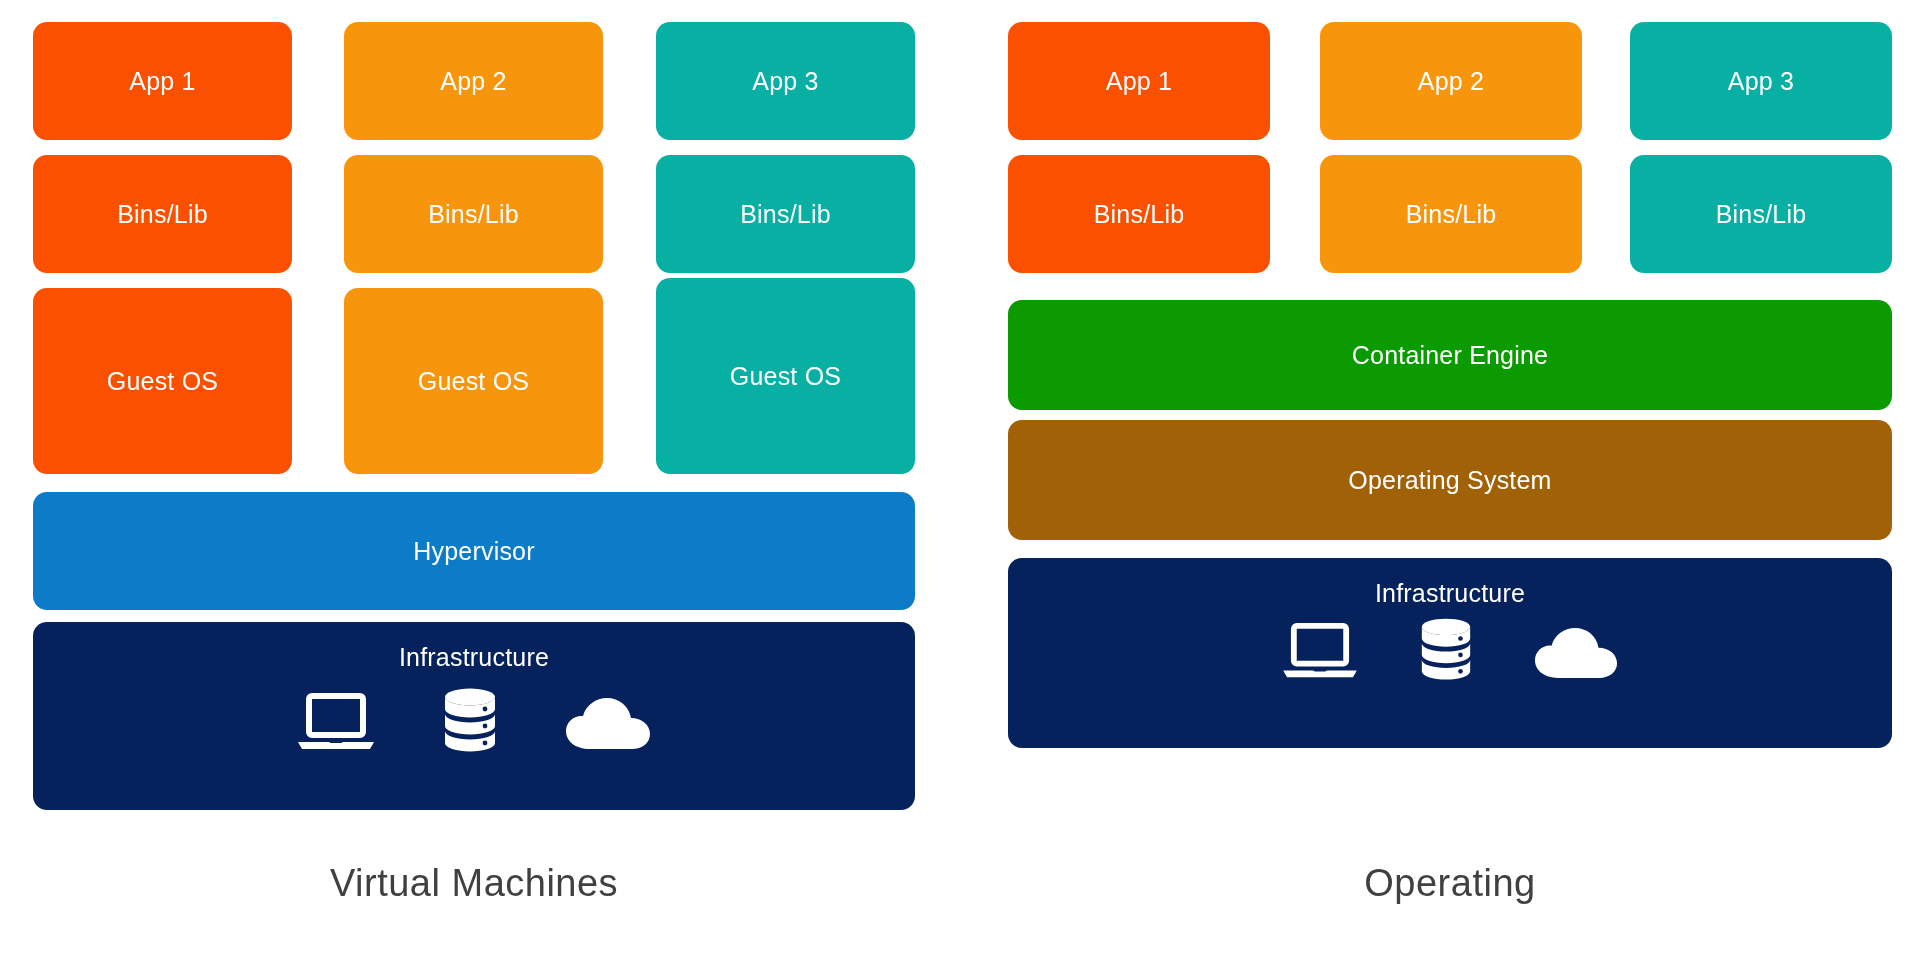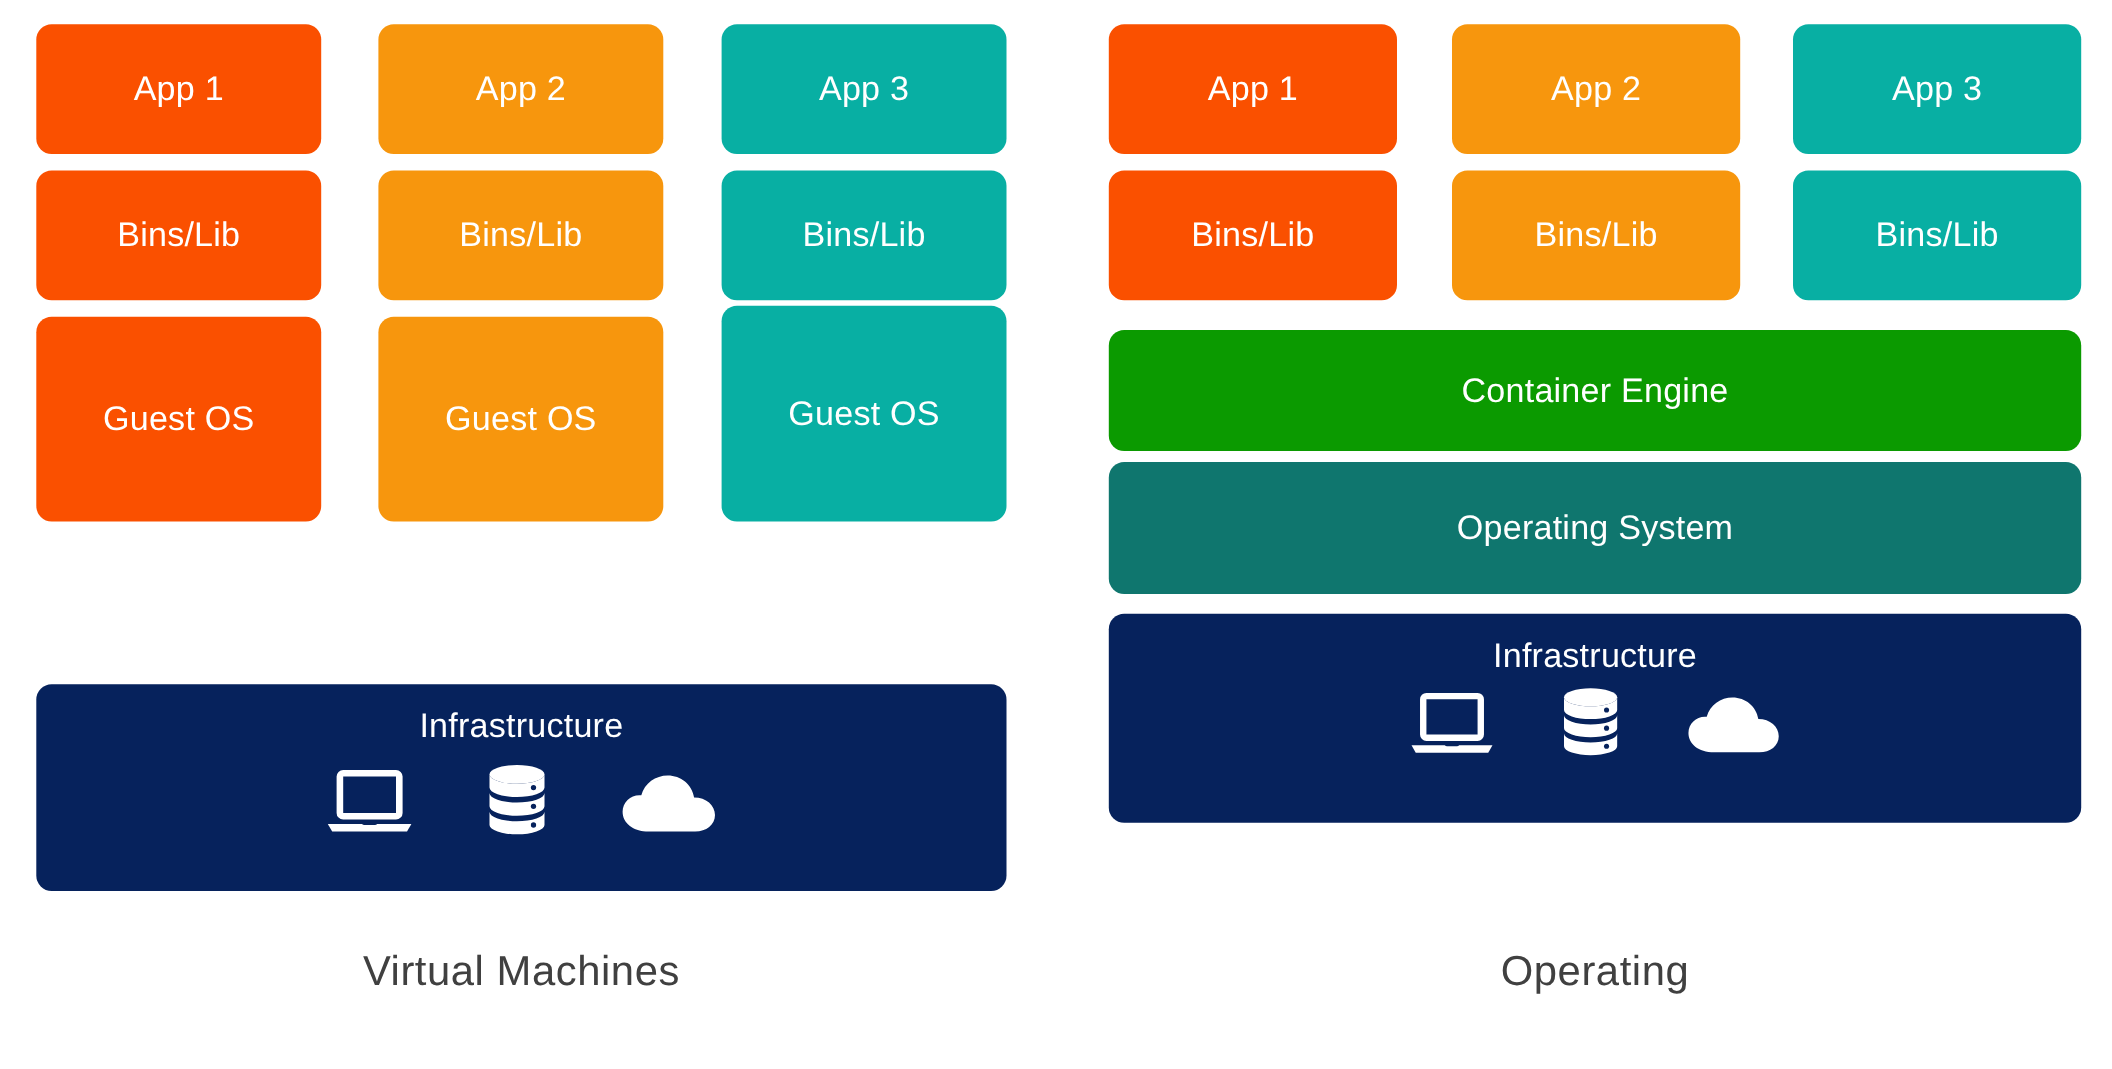--- a/index.html
+++ b/index.html
@@ -34,21 +34,21 @@
     border-radius: 14px;
     display: flex;
     align-items: center;
     justify-content: center;
     flex-direction: column;
     color: #ffffff;
     box-sizing: border-box;
     line-height: 1.05;
   }
   .box-label {
-    font-size: 31px;
+    font-size: 25px;
     font-weight: 400;
     color: #ffffff;
     letter-spacing: 0.2px;
     text-align: center;
     white-space: nowrap;
   }
 
   
   .box.stacked {
     justify-content: flex-start;
@@ -107,20 +107,23 @@
     <div class="box" style="left:33px; top:288px; width:259px; height:186px; background:#FA5000;">
       <span class="box-label">Guest OS</span>
     </div>
     <div class="box" style="left:344px; top:288px; width:259px; height:186px; background:#F7960D;">
       <span class="box-label">Guest OS</span>
     </div>
     <div class="box" style="left:656px; top:278px; width:259px; height:196px; background:#08AFA3;">
       <span class="box-label">Guest OS</span>
     </div>
 
+    <div class="box" style="left:33px; top:492px; width:882px; height:118px; background:#0C7CC8;">
+      <span class="box-label">Hypervisor</span>
+    </div>
 
     <div class="box stacked" style="left:33px; top:622px; width:882px; height:188px; background:#06225C;">
       <span class="box-label">Infrastructure</span>
       <div class="icon-row">
         <span class="ico">
           <svg width="80" height="64" viewBox="0 0 80 64" aria-hidden="true">
             <rect x="13" y="4" width="54" height="39" rx="3" fill="none" stroke="#ffffff" stroke-width="6"></rect>
             <path d="M2 50 L78 50 L74 57 L6 57 Z" fill="#ffffff"></path>
             <rect x="33" y="47" width="14" height="4" rx="2" fill="#06225C"></rect>
           </svg>
@@ -168,21 +171,21 @@
       <span class="box-label">Bins/Lib</span>
     </div>
     <div class="box" style="left:670px; top:155px; width:262px; height:118px; background:#08AFA3;">
       <span class="box-label">Bins/Lib</span>
     </div>
 
     <div class="box" style="left:48px; top:300px; width:884px; height:110px; background:#0B9A00;">
       <span class="box-label">Container Engine</span>
     </div>
 
-    <div class="box" style="left:48px; top:420px; width:884px; height:120px; background:#0f766e;">
+    <div class="box" style="left:48px; top:420px; width:884px; height:120px; background:#a16207;">
       <span class="box-label">Operating System</span>
     </div>
 
     <div class="box stacked" style="left:48px; top:558px; width:884px; height:190px; background:#06225C;">
       <span class="box-label">Infrastructure</span>
       <div class="icon-row compact">
         <span class="ico">
           <svg width="78" height="62" viewBox="0 0 80 64" aria-hidden="true">
             <rect x="13" y="4" width="54" height="39" rx="3" fill="none" stroke="#ffffff" stroke-width="6"></rect>
             <path d="M2 50 L78 50 L74 57 L6 57 Z" fill="#ffffff"></path>

